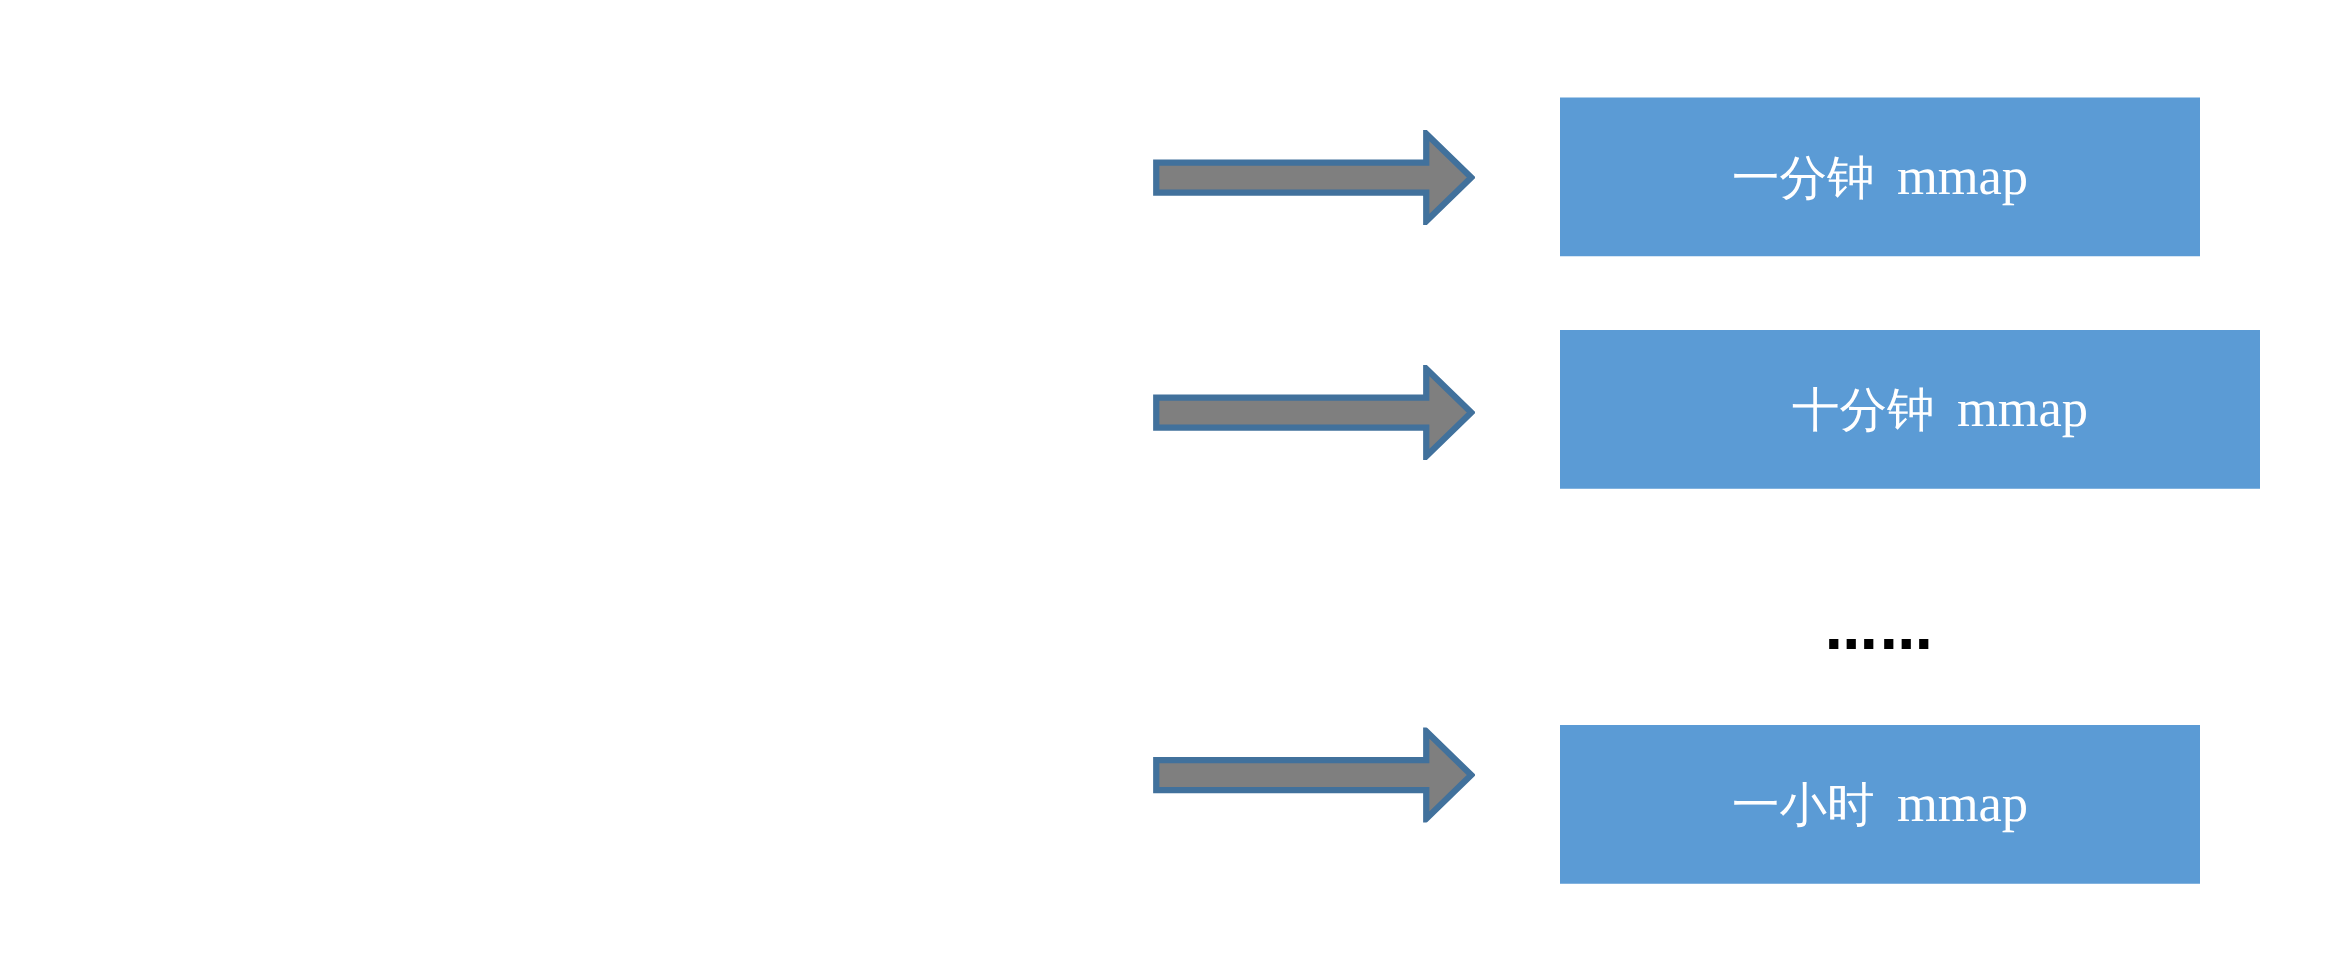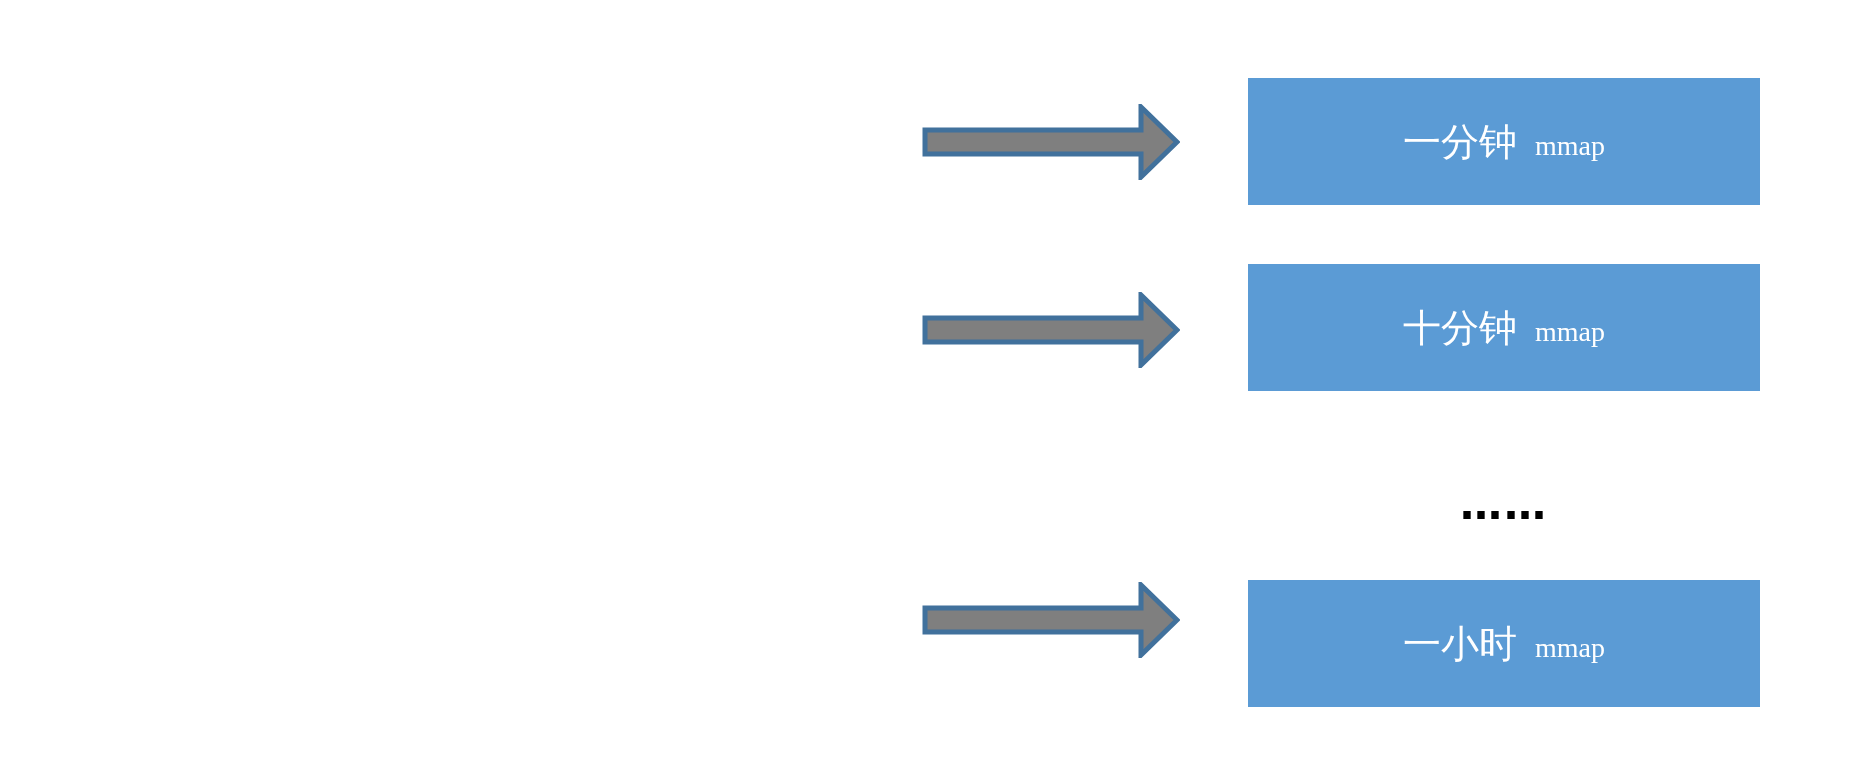--- a/index.html
+++ b/index.html
@@ -79,21 +79,21 @@
     display: flex;
     align-items: baseline;
   }
   .mmap-box-label .cjk {
     font-family: "DejaVu Serif", "Liberation Serif", serif;
     font-size: 38px;
     line-height: 1;
   }
   .mmap-box-label .mono {
     font-family: "Liberation Serif", "DejaVu Serif", serif;
-    font-size: 28px;
+    font-size: 42px;
     line-height: 1;
     margin-left: 18px;
   }
 
   
   .arrow {
     left: 922px;
     width: 258px;
     height: 76px;
   }
@@ -141,21 +141,21 @@
     </svg>
   </div>
 
   <div class="abs mmap-box" style="top:78px;">
     <span class="mmap-box-label">
       <span class="cjk">一分钟</span>
       <span class="mono">mmap</span>
     </span>
   </div>
 
-  <div class="abs mmap-box" style="top:264px;">
+  <div class="abs mmap-box" style="top:264px;padding-left:48px;">
     <span class="mmap-box-label">
       <span class="cjk">十分钟</span>
       <span class="mono">mmap</span>
     </span>
   </div>
 
   <div class="abs ellipsis">……</div>
 
   <div class="abs mmap-box" style="top:580px;">
     <span class="mmap-box-label">

